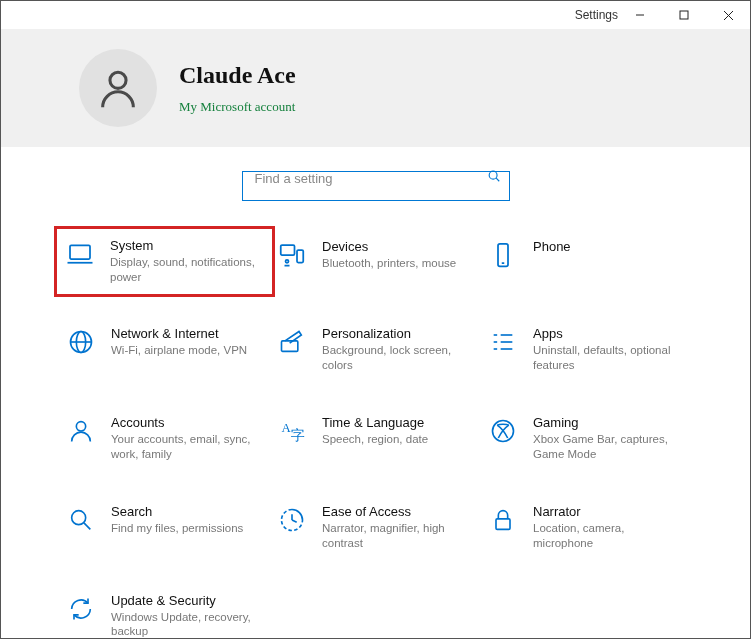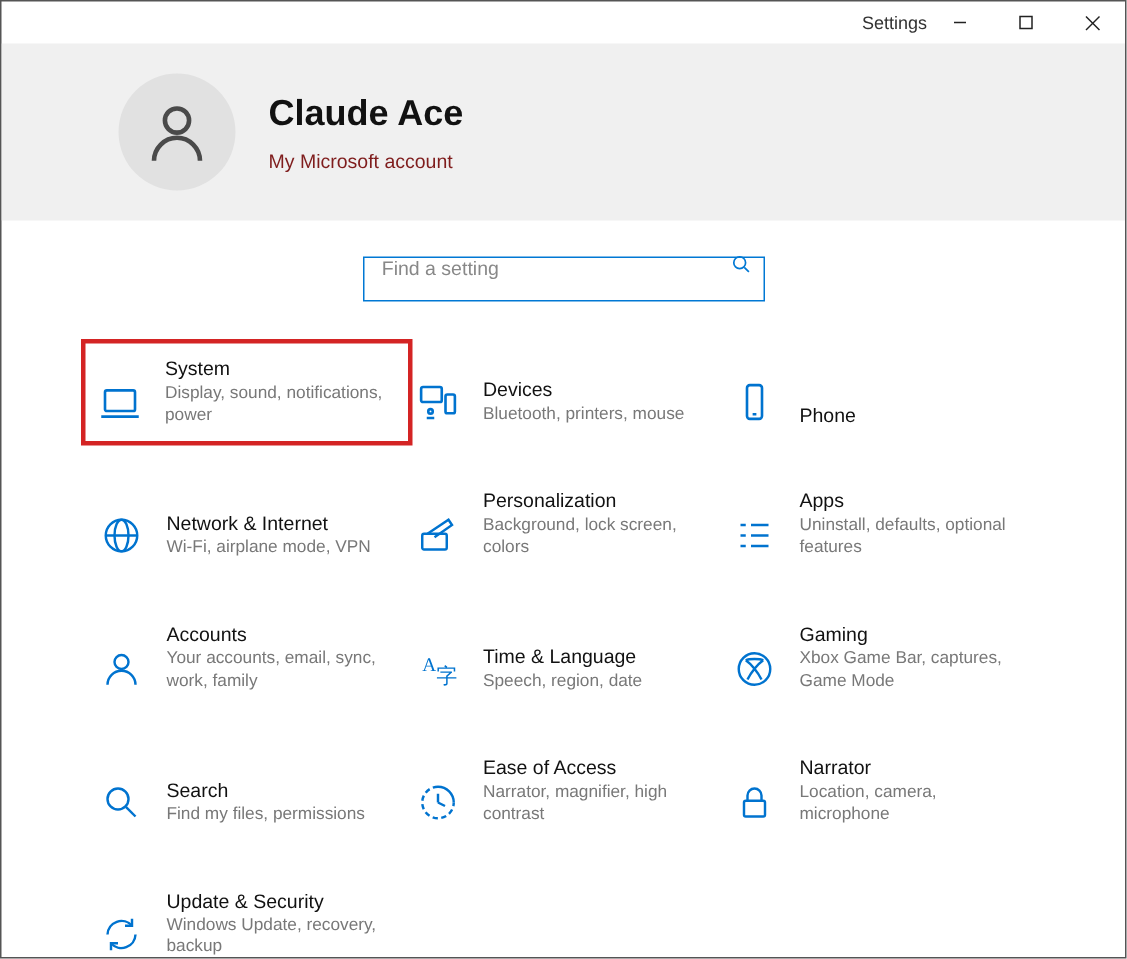--- a/index.html
+++ b/index.html
@@ -28,30 +28,31 @@
     display: flex; align-items: center; justify-content: center;
     font-size: 13px; color: #222;
   }
   .win-btn svg { stroke: #222; }
   .header {
     background: #f0f0f0;
     padding: 20px 0 20px 78px;
     display: flex;
     align-items: center;
     gap: 22px;
+    font-family: Liberation Serif, serif;
   }
   .avatar {
     width: 78px; height: 78px; border-radius: 50%;
     background: #e1e1e1;
     display: flex; align-items: center; justify-content: center;
   }
   .avatar svg { width: 46px; height: 46px; }
   .user-block { display: flex; flex-direction: column; gap: 10px; }
   .user-name { font-size: 24px; font-weight: 700; color: #111; }
-  .ms-link { font-size: 13px; color: #7f1d1d; cursor: pointer; }
+  .ms-link { font-size: 13px; color: #15803d; cursor: pointer; }
   .search-wrap {
     display: flex; justify-content: center;
     margin-top: 24px;
   }
   .search-box {
     width: 268px; height: 30px;
     border: 1px solid #0078d4;
     display: flex; align-items: center;
     padding: 0 8px 16px 10px;
     position: relative;
@@ -63,21 +64,21 @@
   .search-box input::placeholder { color: #888; }
   .grid {
     margin: 32px 60px 0 60px;
     display: grid;
     grid-template-columns: repeat(3, 1fr);
     column-gap: 4px;
     row-gap: 30px;
   }
   .tile {
     display: flex;
-    align-items: flex-end;
+    align-items: flex-start;
     gap: 14px;
     padding: 6px 4px;
     cursor: pointer;
   }
   .tile-hl {
     border: 3px solid #d42424;
     margin: -7px -7px;
     padding: 9px 7px;
   }
   .tile-icon {

